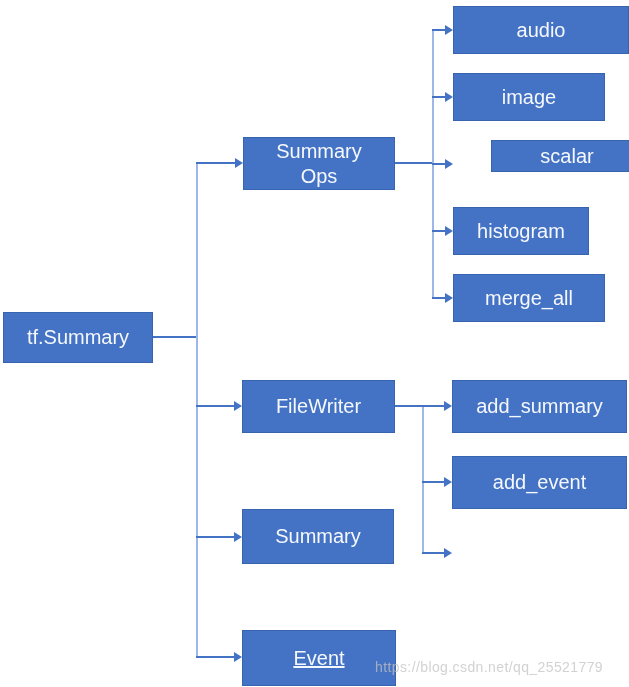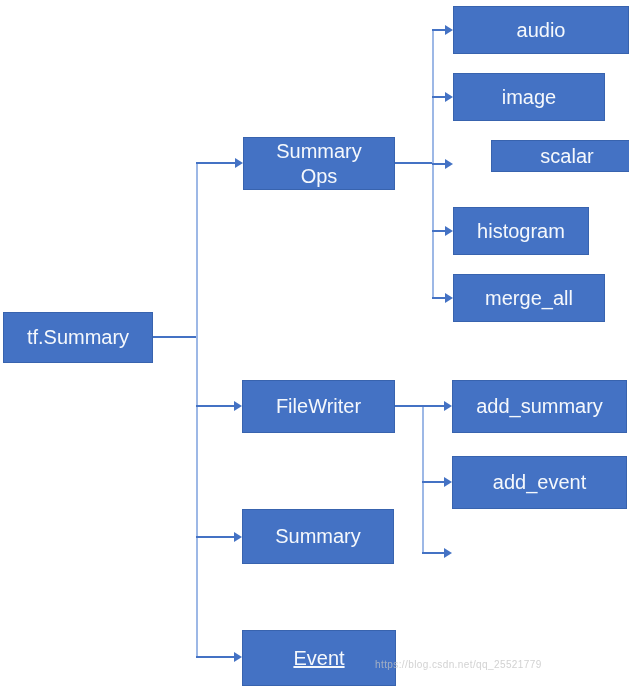--- a/index.html
+++ b/index.html
@@ -82,21 +82,21 @@
   .c-fw-stub     { left: 395px; top: 405px; width: 28px; }
   .t-fw          { left: 422px; top: 405px; height: 149px; }
   .c-fw1 { left: 422px; top: 405px; width: 22px; }   .a-fw1 { left: 444px; top: 401px; }
   .c-fw2 { left: 422px; top: 481px; width: 22px; }   .a-fw2 { left: 444px; top: 477px; }
   .c-fw3 { left: 422px; top: 552px; width: 22px; }   .a-fw3 { left: 444px; top: 548px; }
 
   .watermark {
     position: absolute;
     left: 375px;
     top: 659px;
-    font-size: 10px;
+    font-size: 14px;
     letter-spacing: 0.4px;
     color: var(--watermark);
     opacity: 0.75;
     z-index: 5;
     white-space: nowrap;
   }
 </style>
 </head>
 <body>
 

